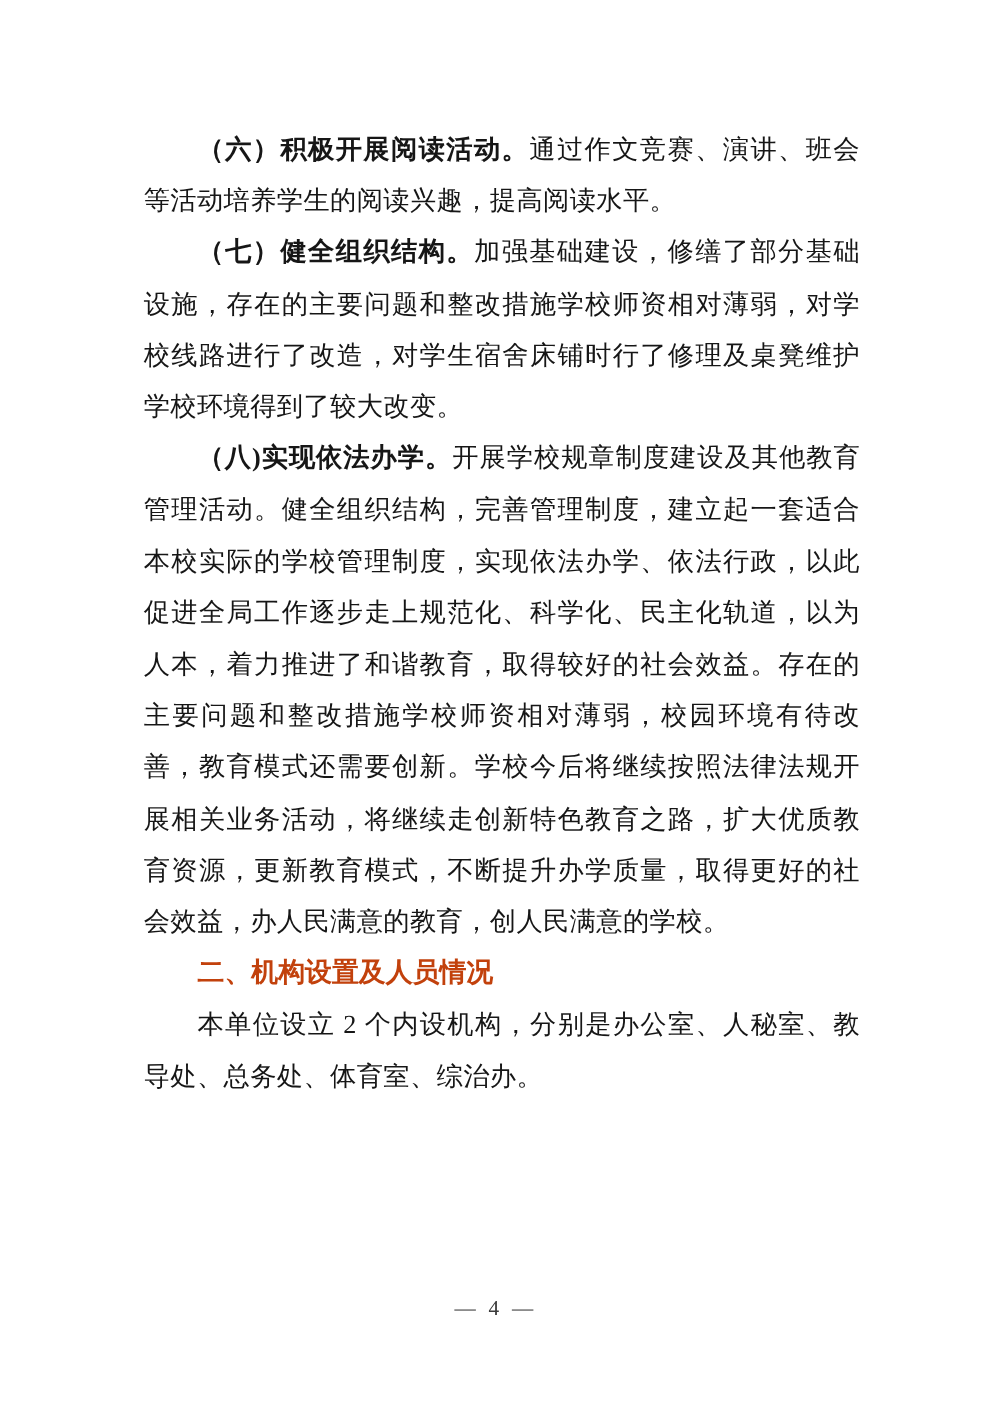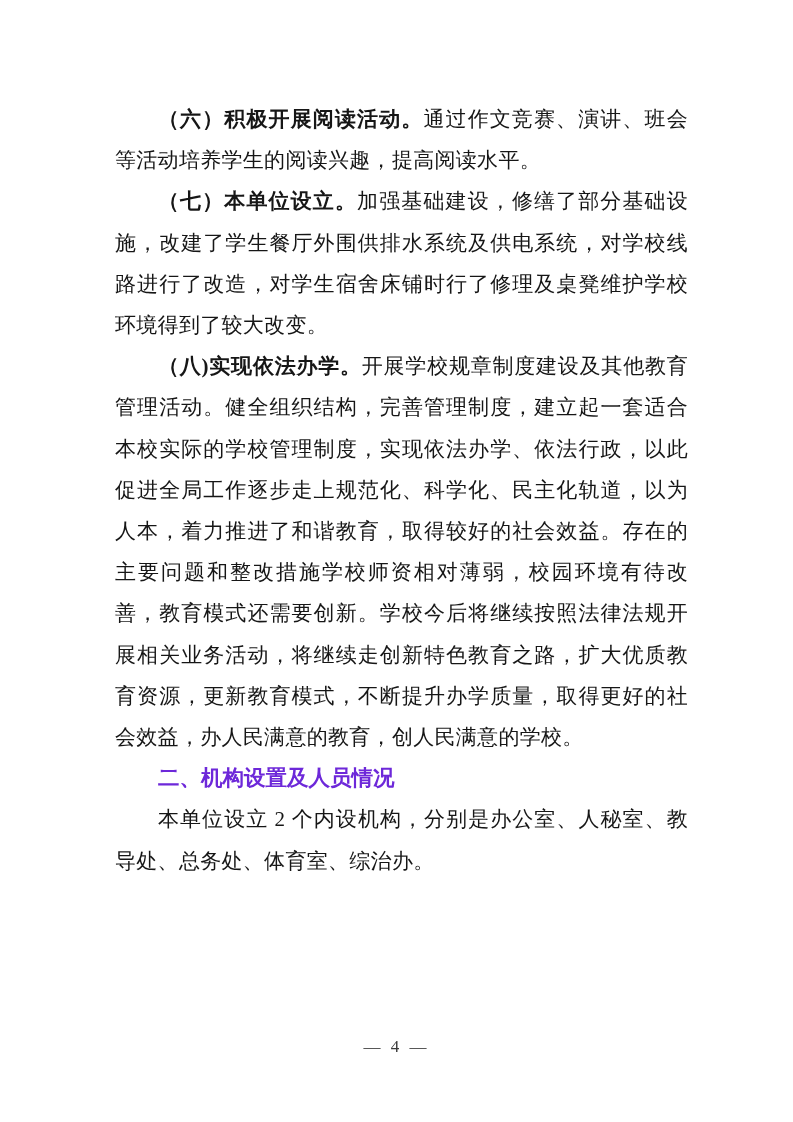--- a/index.html
+++ b/index.html
@@ -41,21 +41,21 @@
   .para .lead {
     font-weight: 700;
   }
   .heading {
     margin: 0;
     font-size: 21.5px;
     line-height: 41.2px;
     font-weight: 700;
     text-indent: 43px;
     font-family: "Liberation Sans", sans-serif;
-    color: #6d28d9;
+    color: #c2410c;
   }
   .footer {
     position: absolute;
     left: 0;
     top: 1035px;
     width: 793px;
     text-align: center;
     font-size: 17px;
     line-height: 24px;
     letter-spacing: 3px;
@@ -64,21 +64,21 @@
   }
 </style>
 </head>
 <body>
 
 <div class="page">
   <div class="content">
 
     <p class="para"><span class="lead">（六）积极开展阅读活动。</span><span>通过作文竞赛、演讲、班会等活动培养学生的阅读兴趣，提高阅读水平。</span></p>
 
-    <p class="para"><span class="lead">（七）本单位设立。</span><span>加强基础建设，修缮了部分基础设施，改建了学生餐厅外围供排水系统及供电系统，对学校线路进行了改造，对学生宿舍床铺时行了修理及桌凳维护学校环境得到了较大改变。</span></p>
+    <p class="para"><span class="lead">（七）健全组织结构。</span><span>加强基础建设，修缮了部分基础设施，存在的主要问题和整改措施学校师资相对薄弱，对学校线路进行了改造，对学生宿舍床铺时行了修理及桌凳维护学校环境得到了较大改变。</span></p>
 
     <p class="para"><span class="lead">（八)实现依法办学。</span><span>开展学校规章制度建设及其他教育管理活动。健全组织结构，完善管理制度，建立起一套适合本校实际的学校管理制度，实现依法办学、依法行政，以此促进全局工作逐步走上规范化、科学化、民主化轨道，以为人本，着力推进了和谐教育，取得较好的社会效益。存在的主要问题和整改措施学校师资相对薄弱，校园环境有待改善，教育模式还需要创新。学校今后将继续按照法律法规开展相关业务活动，将继续走创新特色教育之路，扩大优质教育资源，更新教育模式，不断提升办学质量，取得更好的社会效益，办人民满意的教育，创人民满意的学校。</span></p>
 
     <h2 class="heading">二、机构设置及人员情况</h2>
 
     <p class="para">本单位设立 2 个内设机构，分别是办公室、人秘室、教导处、总务处、体育室、综治办。</p>
 
 
   </div>
 

